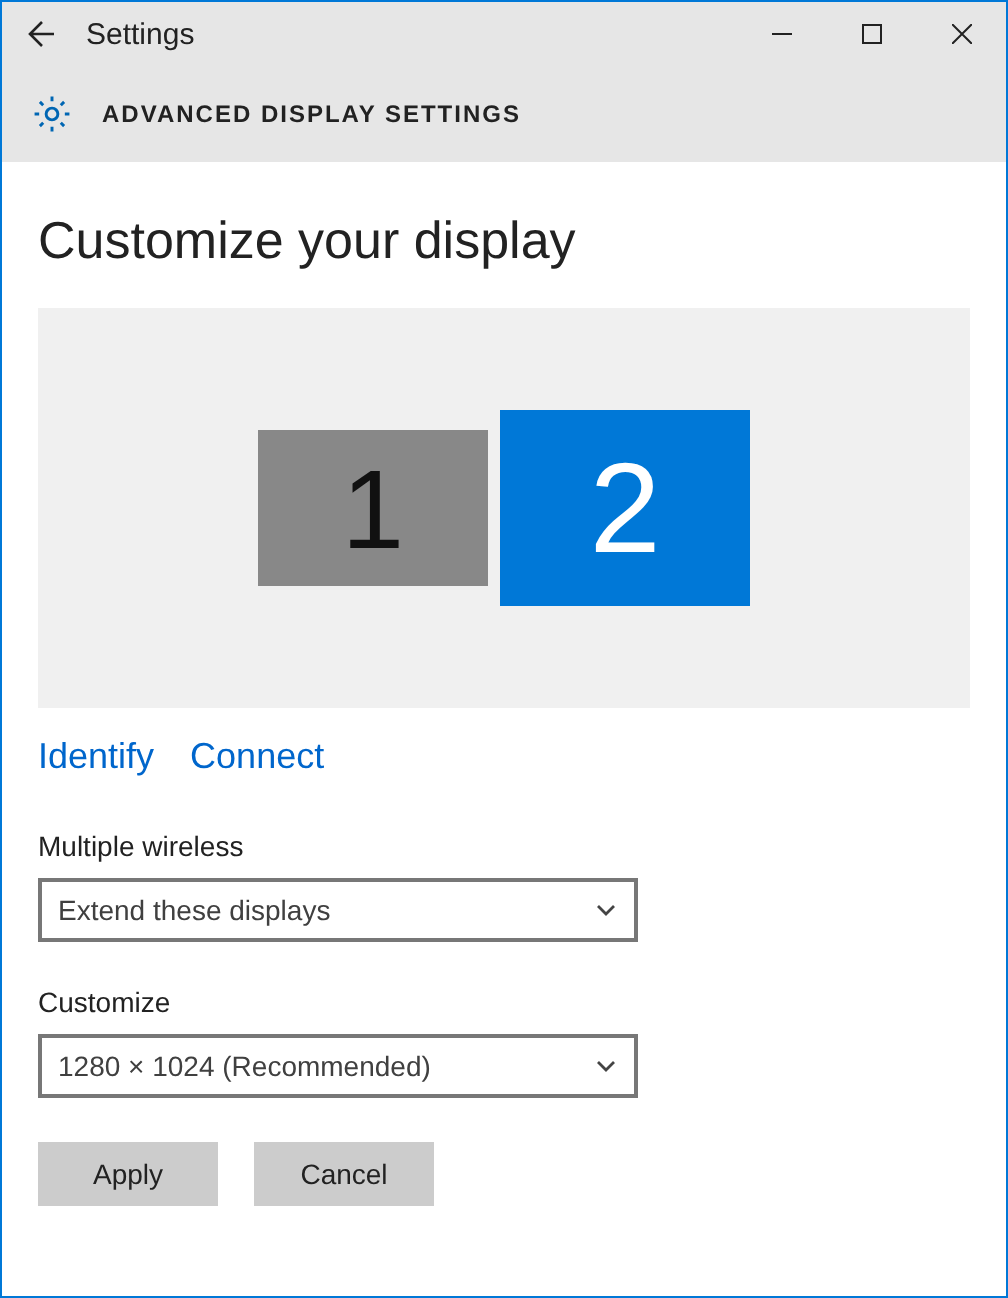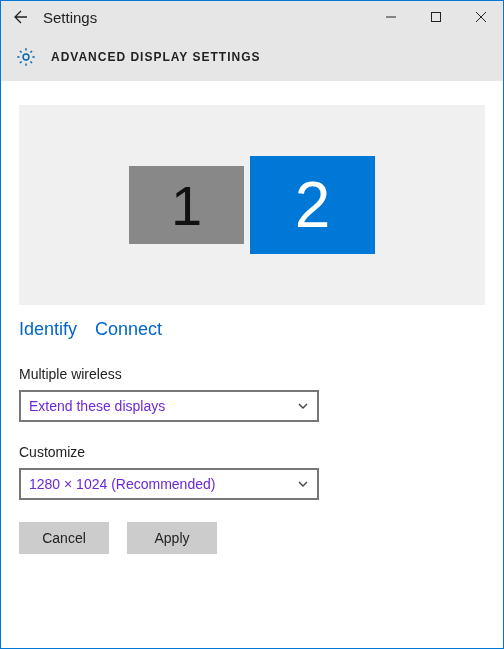--- a/index.html
+++ b/index.html
@@ -99,21 +99,21 @@
   .select {
     width: 300px;
     height: 32px;
     border: 2px solid #777;
     background: #fff;
     display:flex;
     align-items:center;
     justify-content:space-between;
     padding: 0 8px;
     font-size: 14px;
-    color: #6d28d9;
+    color: #404040;
     cursor:pointer;
     margin-bottom: 22px;
   }
   .chev { display:flex; align-items:center; }
   .btnrow { display:flex; gap: 18px; margin-top: 6px;}
   .btn {
     width: 90px; height: 32px;
     background: #ccc;
     border: none;
     font-size: 14px;
@@ -156,20 +156,21 @@
       <g fill="none" stroke="#0066b3" stroke-width="1.6">
         <circle cx="12" cy="12" r="3.2"></circle>
         <path d="M12 2.5v2.5M12 19v2.5M21.5 12h-2.5M5 12H2.5M18.6 5.4l-1.8 1.8M7.2 16.8l-1.8 1.8M18.6 18.6l-1.8-1.8M7.2 7.2L5.4 5.4"></path>
       </g>
     </svg>
   </div>
   <div class="header-title">ADVANCED DISPLAY SETTINGS</div>
 </div>
 
 <div class="content">
+  <div class="page-title">Customize your display</div>
 
   <div class="display-box">
     <div class="monitor monitor-1">1</div>
     <div class="monitor monitor-2">2</div>
   </div>
 
   <div class="links">
     <span>Identify</span>
     <span>Connect</span>
   </div>
@@ -188,16 +189,16 @@
   <div class="select">
     <span>1280 × 1024 (Recommended)</span>
     <span class="chev">
       <svg width="12" height="12" viewBox="0 0 12 12">
           <path d="M2 4 L6 8 L10 4" stroke="#444" stroke-width="1.4" fill="none"></path>
         </svg>
     </span>
   </div>
 
   <div class="btnrow">
+    <div class="btn">Apply</div>
     <div class="btn">Cancel</div>
-    <div class="btn">Apply</div>
   </div>
 </div>
 
 </body></html>

